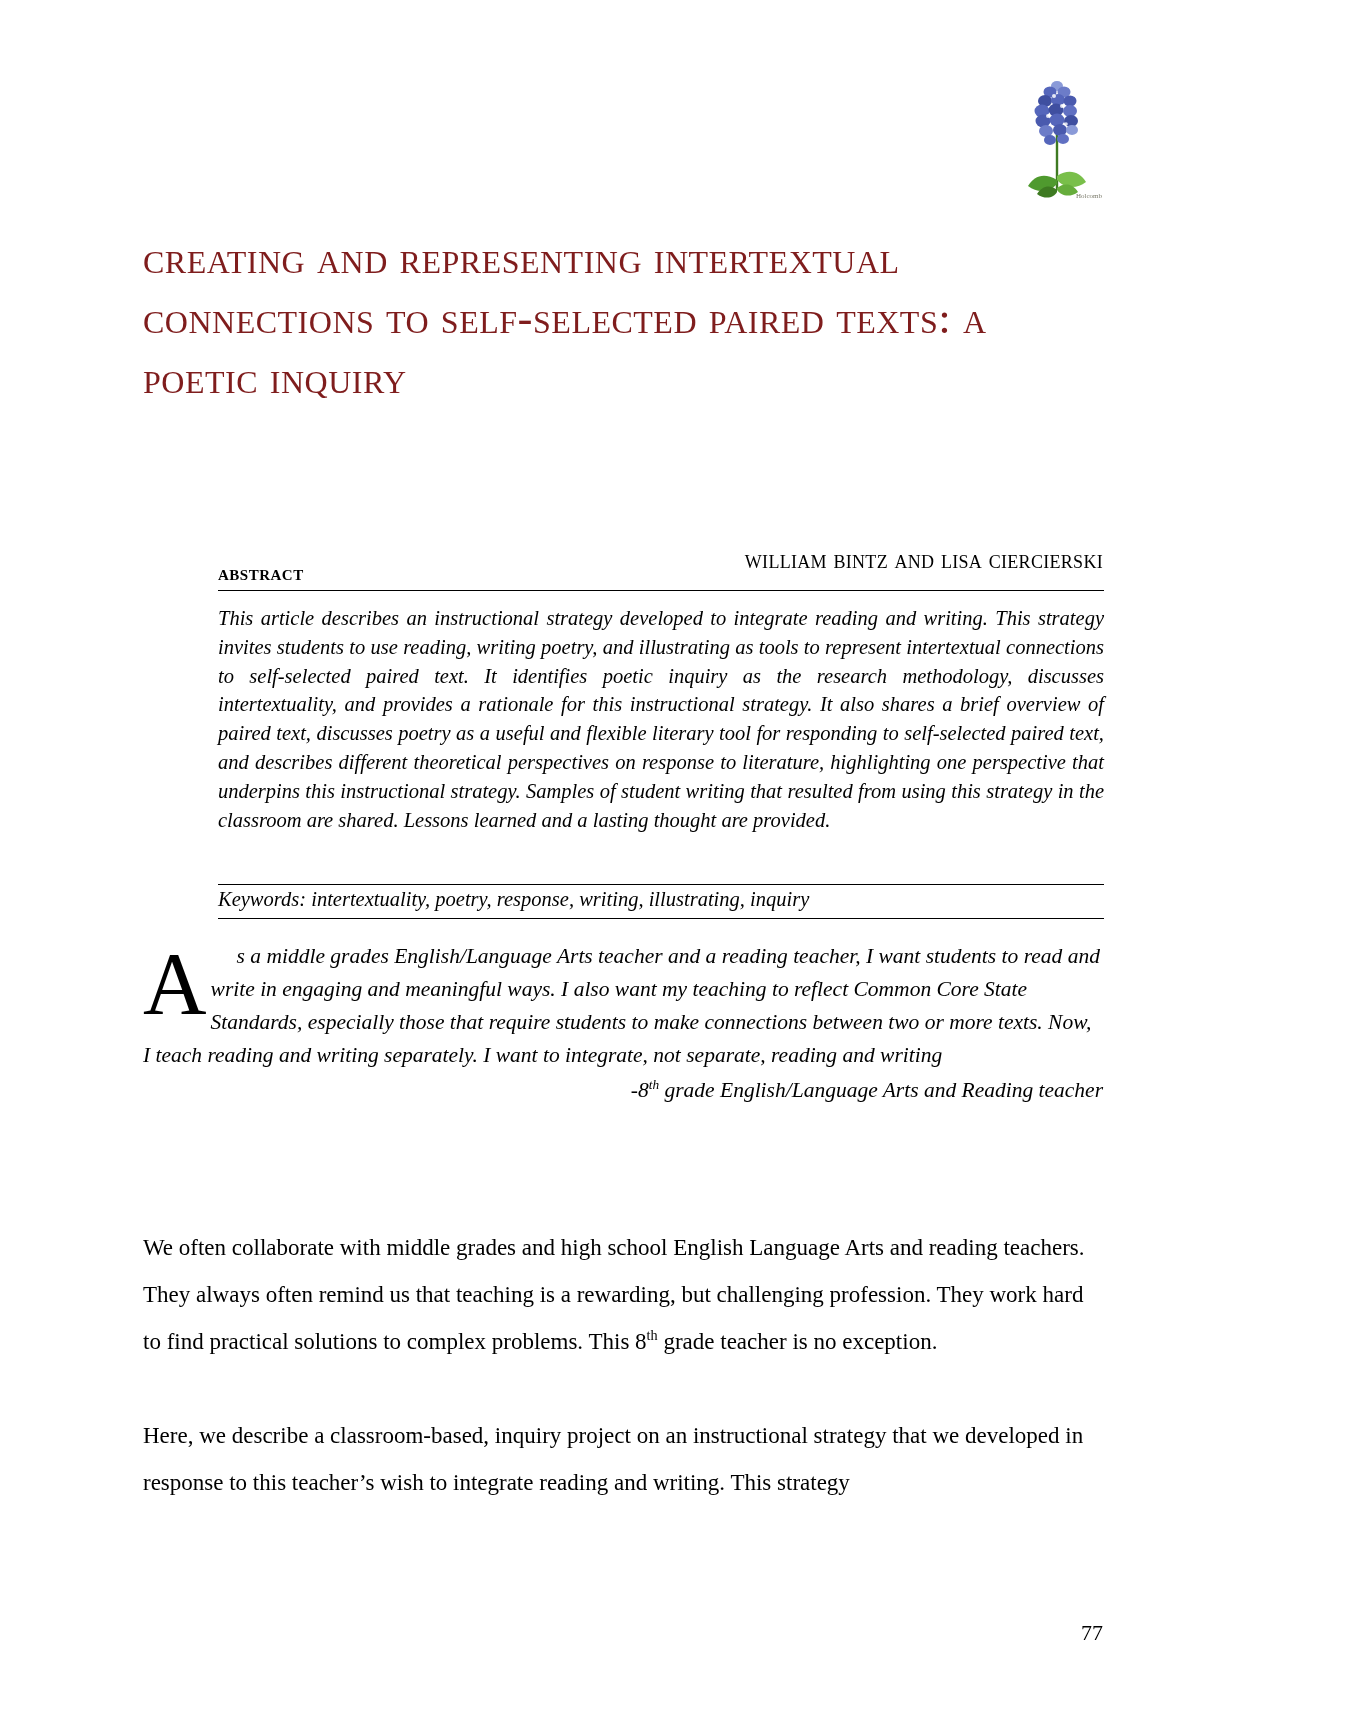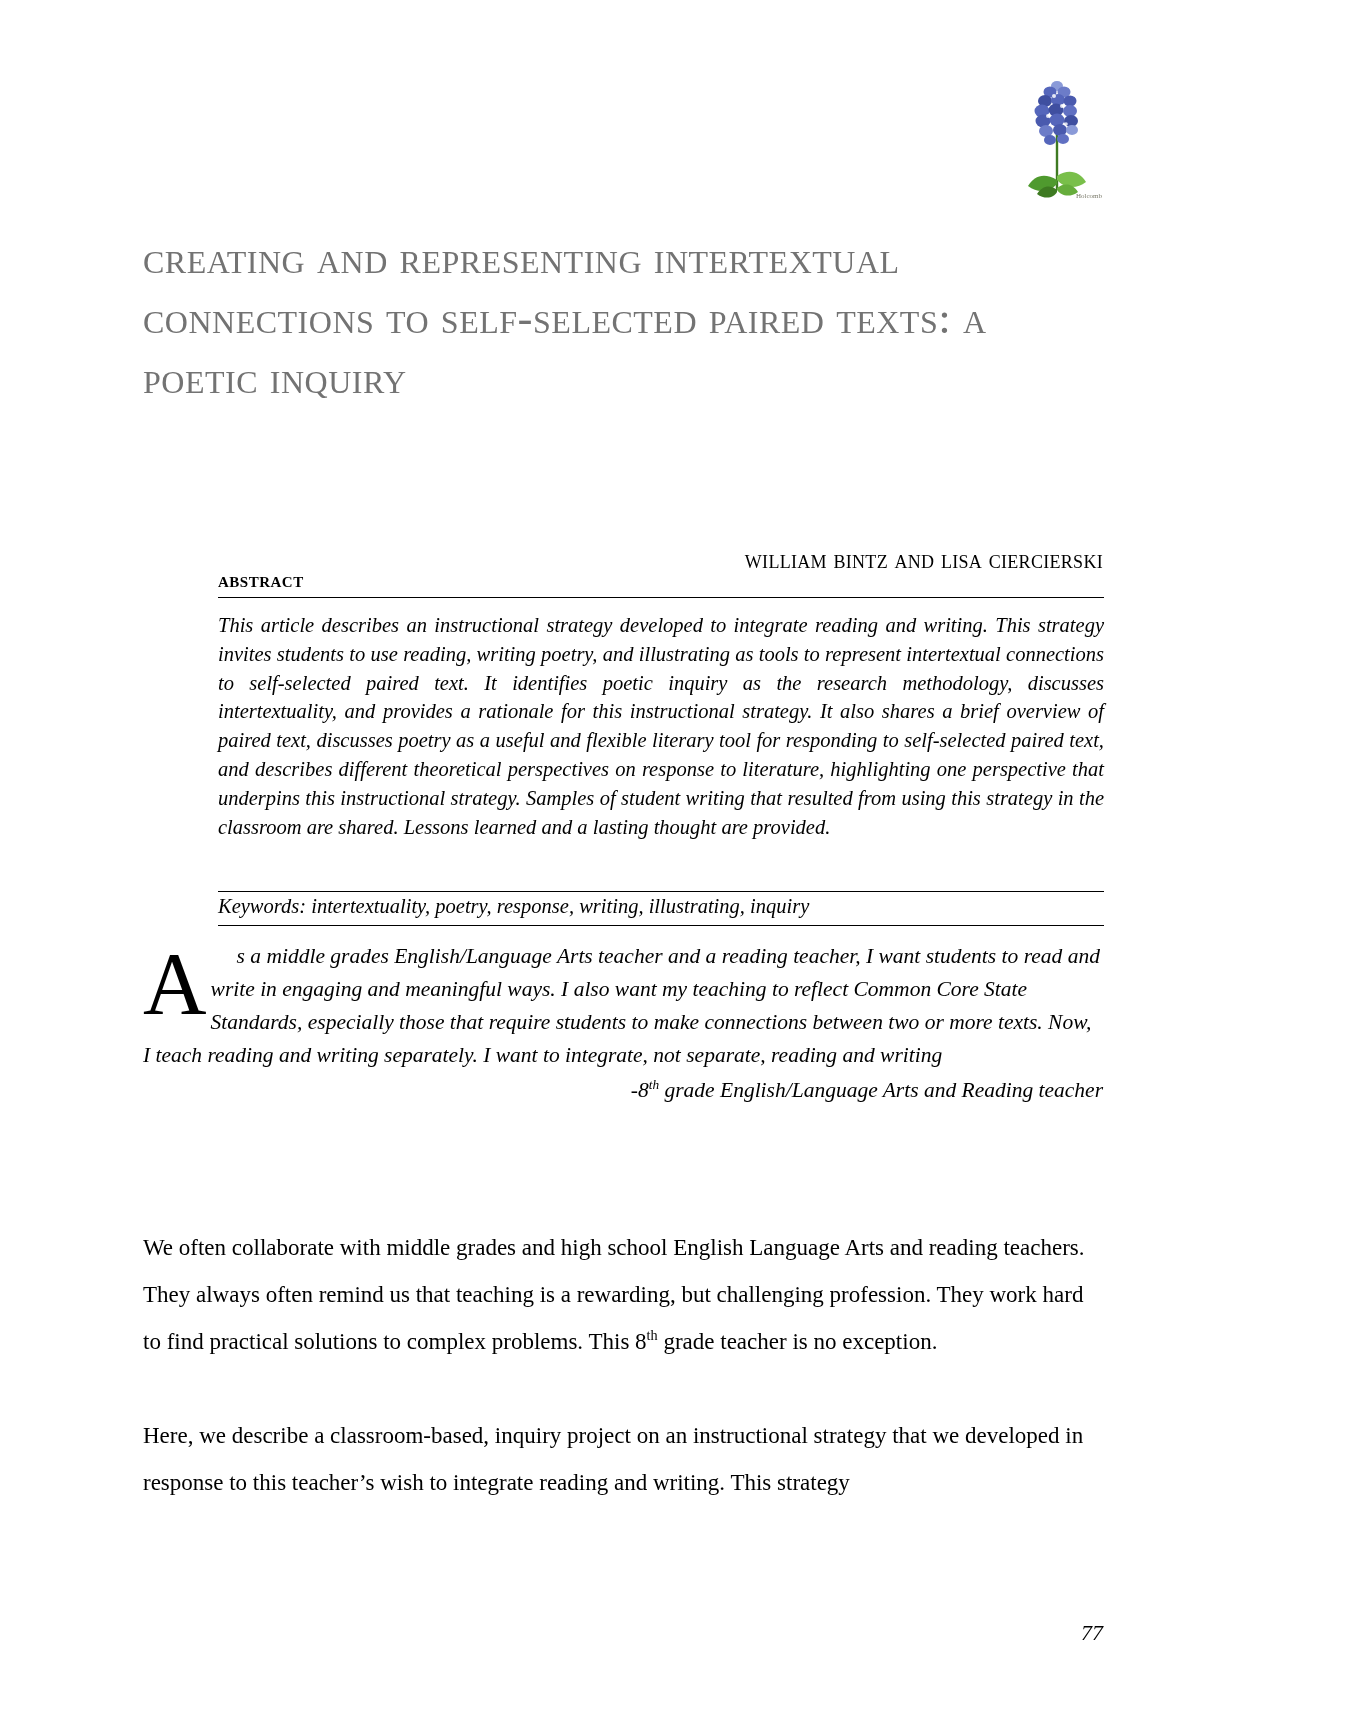--- a/index.html
+++ b/index.html
@@ -40,21 +40,21 @@
   }
   .doc-title {
     font-family: "Liberation Serif", serif;
     font-size: 45px;
     line-height: 60px;
     font-variant: small-caps;
     text-transform: lowercase;
     letter-spacing: 0.5px;
     font-weight: 400;
     margin: 0;
-    color: #737373;
+    color: #7f1d1d;
   }
 
   
   .authors {
     position: absolute;
     top: 546px;
     left: 143px;
     width: 960px;
     text-align: right;
     font-size: 25px;
@@ -71,21 +71,20 @@
     width: 886px;
   }
   .abstract-heading {
     font-size: 22px;
     font-weight: bold;
     font-variant: small-caps;
     text-transform: lowercase;
     letter-spacing: 0.5px;
     padding-top: 0px;
     padding-bottom: 4px;
-    margin-top: 7px;
   }
   .rule {
     border-top: 1.6px solid #000;
     height: 0;
     font-size: 0;
     line-height: 0;
   }
   .abstract-body {
     font-size: 20.5px;
     line-height: 28.8px;
@@ -146,21 +145,20 @@
   .body-text p { margin: 0 0 47px 0; }
 
   
   .page-number {
     position: absolute;
     top: 1620px;
     left: 143px;
     width: 960px;
     text-align: right;
     font-size: 22px;
-    font-style: italic;
   }
 </style>
 </head>
 <body>
 
 <div class="page">
 
   <div class="logo">
     <svg viewBox="0 0 96 136" width="96" height="136" aria-hidden="true">
 

